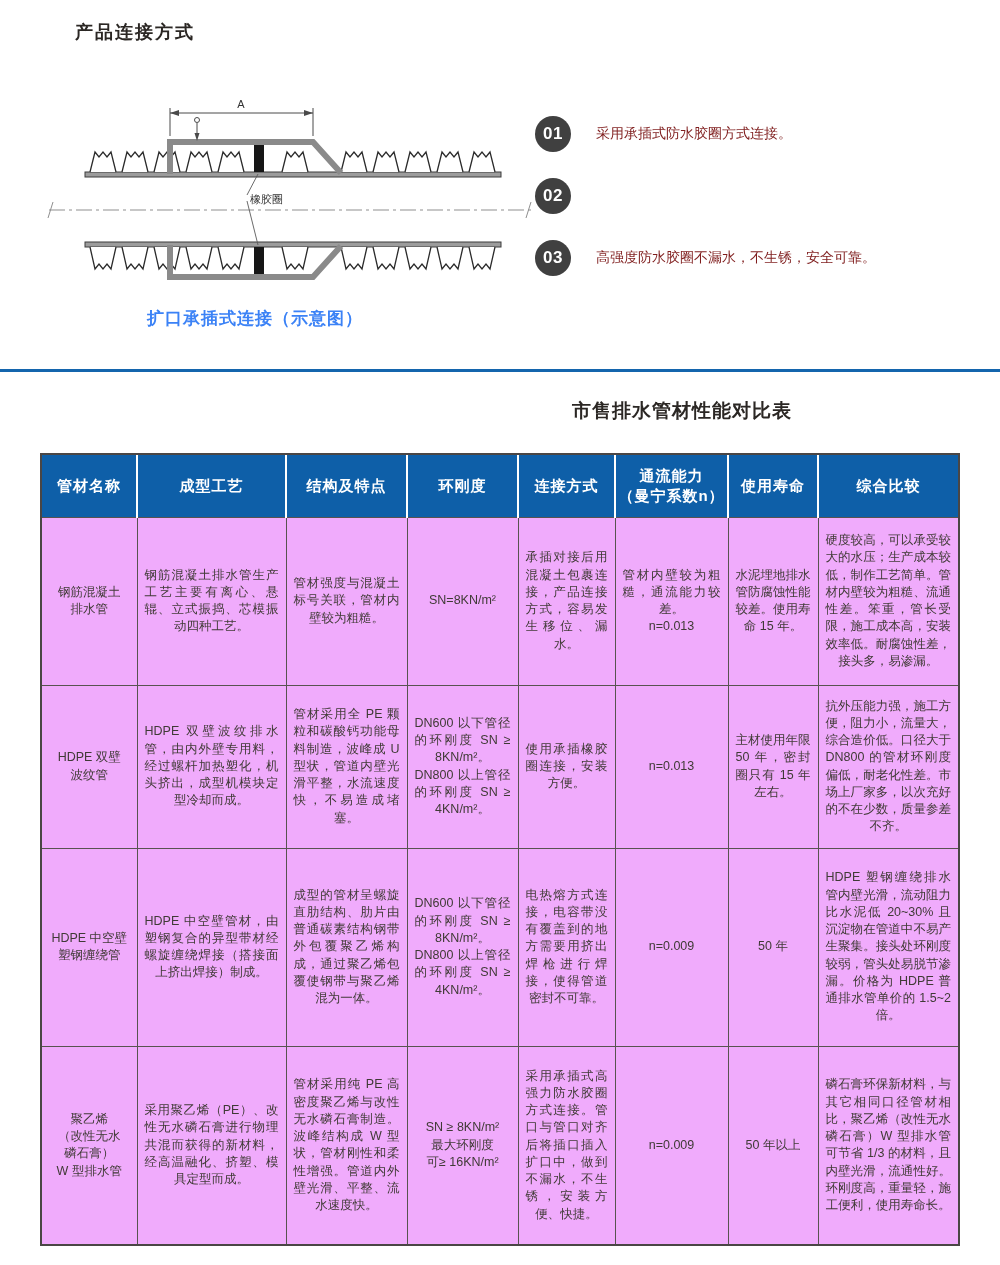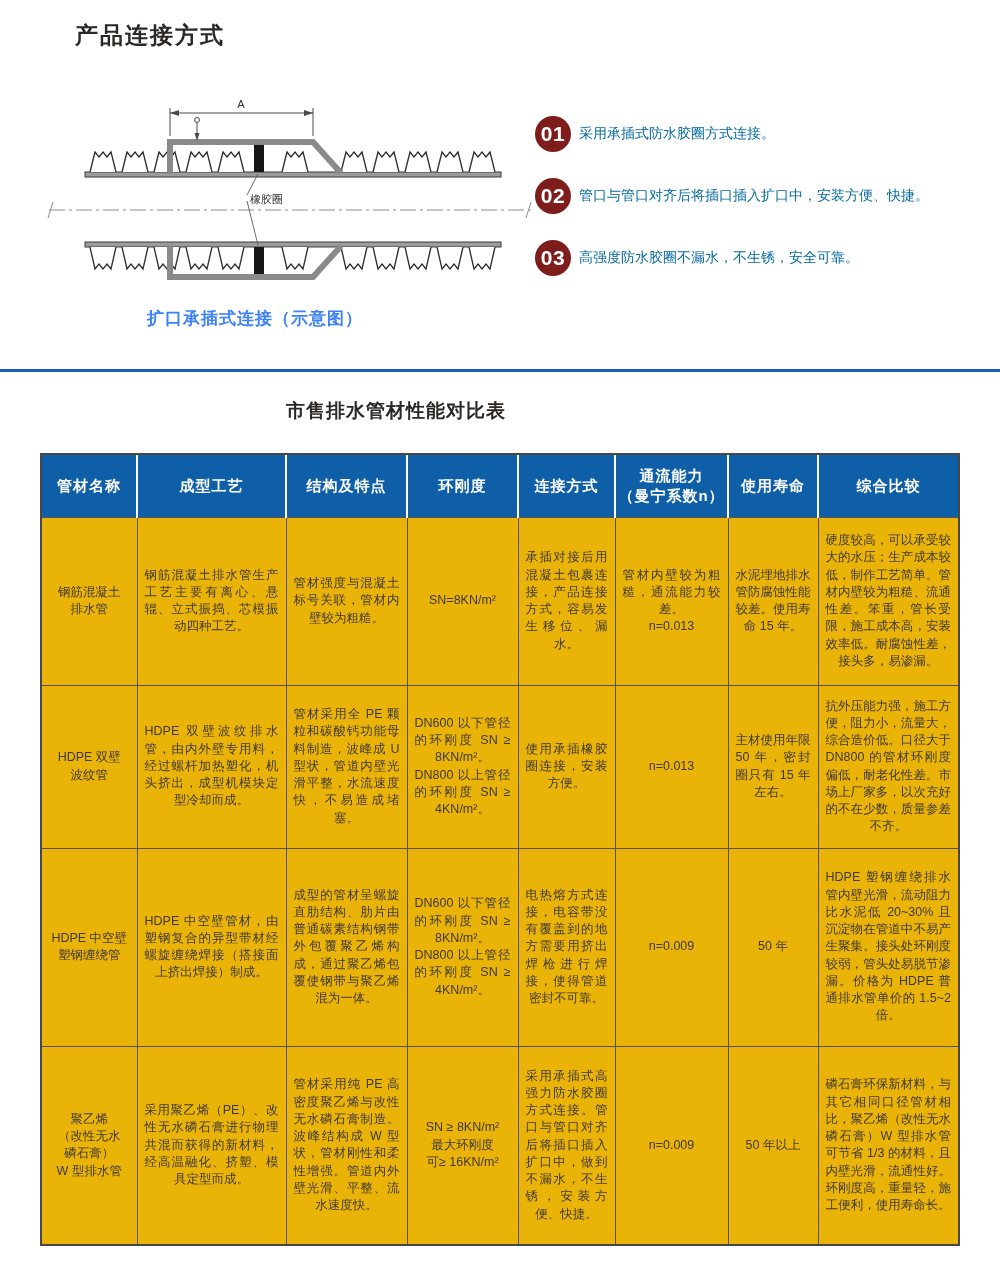--- a/index.html
+++ b/index.html
@@ -5,47 +5,47 @@
   * { margin:0; padding:0; box-sizing:border-box; }
   html,body { background:#ffffff; }
   .page {
     position:relative; width:1000px; height:1265px; margin:0 auto;
     background:#ffffff; overflow:hidden;
     font-family:"Liberation Sans","DejaVu Sans",sans-serif;
     color:#403a36;
   }
   .page-title {
     position:absolute; left:75px; top:20px;
-    font-size:23px; font-weight:bold; letter-spacing:2px; color:#2b2724;
+    font-size:18px; font-weight:bold; letter-spacing:2px; color:#2b2724;
   }
   .diagram-svg { position:absolute; left:45px; top:92px; }
   .diagram-caption {
     position:absolute; left:45px; top:307px; width:420px;
     text-align:center; font-size:17px; font-weight:600;
     letter-spacing:1px; color:#3b82f6;
   }
   .steps { position:absolute; left:535px; top:116px; width:465px; }
   .step { display:flex; align-items:center; margin-bottom:26px; }
   .step-badge {
     flex:0 0 36px; width:36px; height:36px; border-radius:50%;
-    background:#7f1d1d; color:#ffffff; font-weight:bold; font-size:21px;
+    background:#404040; color:#ffffff; font-weight:bold; font-size:17px;
     display:flex; align-items:center; justify-content:center; letter-spacing:0.5px;
   }
-  .step-text { margin-left:8px; font-size:14px; color:#0369a1; white-space:nowrap; }
+  .step-text { margin-left:25px; font-size:14px; color:#7f1d1d; white-space:nowrap; }
   .section-divider {
     position:absolute; left:0; top:369px; width:1000px; height:3px;
     background:#1465ad;
   }
   .table-title {
-    position:absolute; left:0; top:398px; width:792px; text-align:center;
+    position:absolute; left:0; top:398px; width:792px; text-align:right;
     font-size:19px; font-weight:bold; letter-spacing:1px; color:#2b2724;
   }
   .table-wrap {
     position:absolute; left:40px; top:453px; width:920px;
-    border:2px solid #4a4645; background:#eab308;
+    border:2px solid #4a4645; background:#f0abfc;
   }
   table.cmp { width:100%; border-collapse:collapse; table-layout:fixed; }
   table.cmp th {
     background:#0e5fa8; color:#ffffff; font-size:15px; font-weight:bold;
     height:62px; text-align:center; vertical-align:middle;
     border-left:2px solid #ffffff; white-space:pre-line; line-height:1.3;
     letter-spacing:1px;
   }
   table.cmp th:first-child { border-left:none; }
   table.cmp td {
@@ -134,21 +134,20 @@
 
   <div class="diagram-caption">扩口承插式连接（示意图）</div>
 
   <div class="steps">
     <div class="step">
       <div class="step-badge">01</div>
       <div class="step-text">采用承插式防水胶圈方式连接。</div>
     </div>
     <div class="step">
       <div class="step-badge">02</div>
-      <div class="step-text">管口与管口对齐后将插口插入扩口中，安装方便、快捷。</div>
     </div>
     <div class="step">
       <div class="step-badge">03</div>
       <div class="step-text">高强度防水胶圈不漏水，不生锈，安全可靠。</div>
     </div>
   </div>
 
   <div class="section-divider"></div>
 
   <div class="table-title">市售排水管材性能对比表</div>

